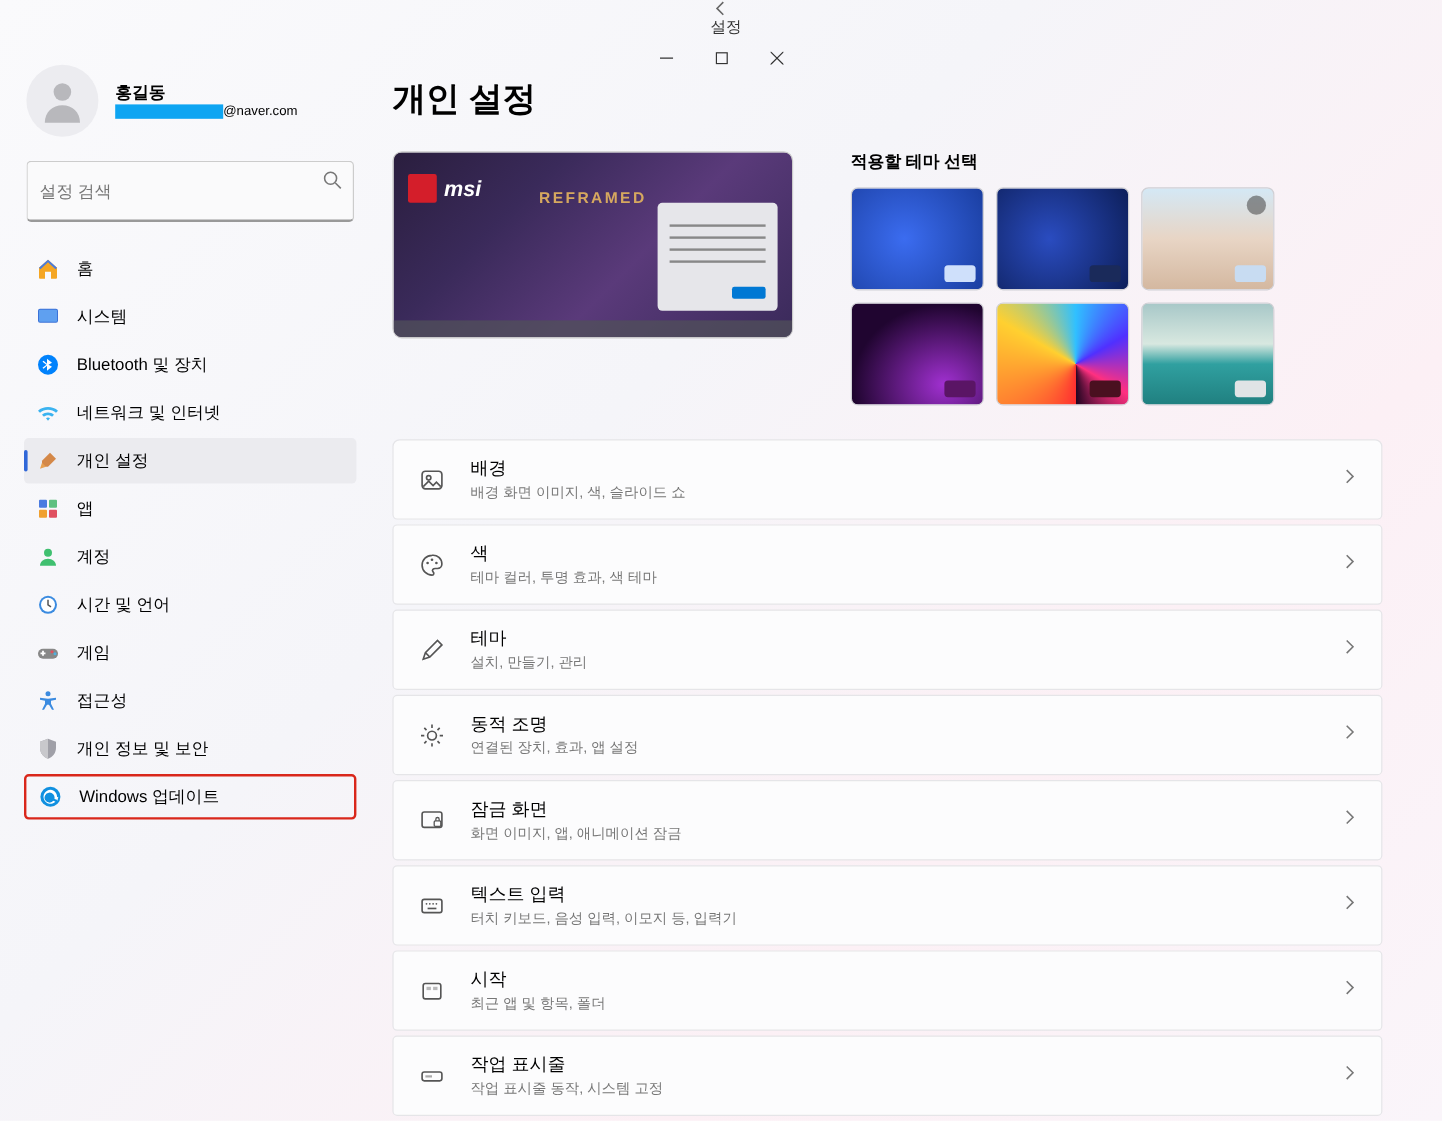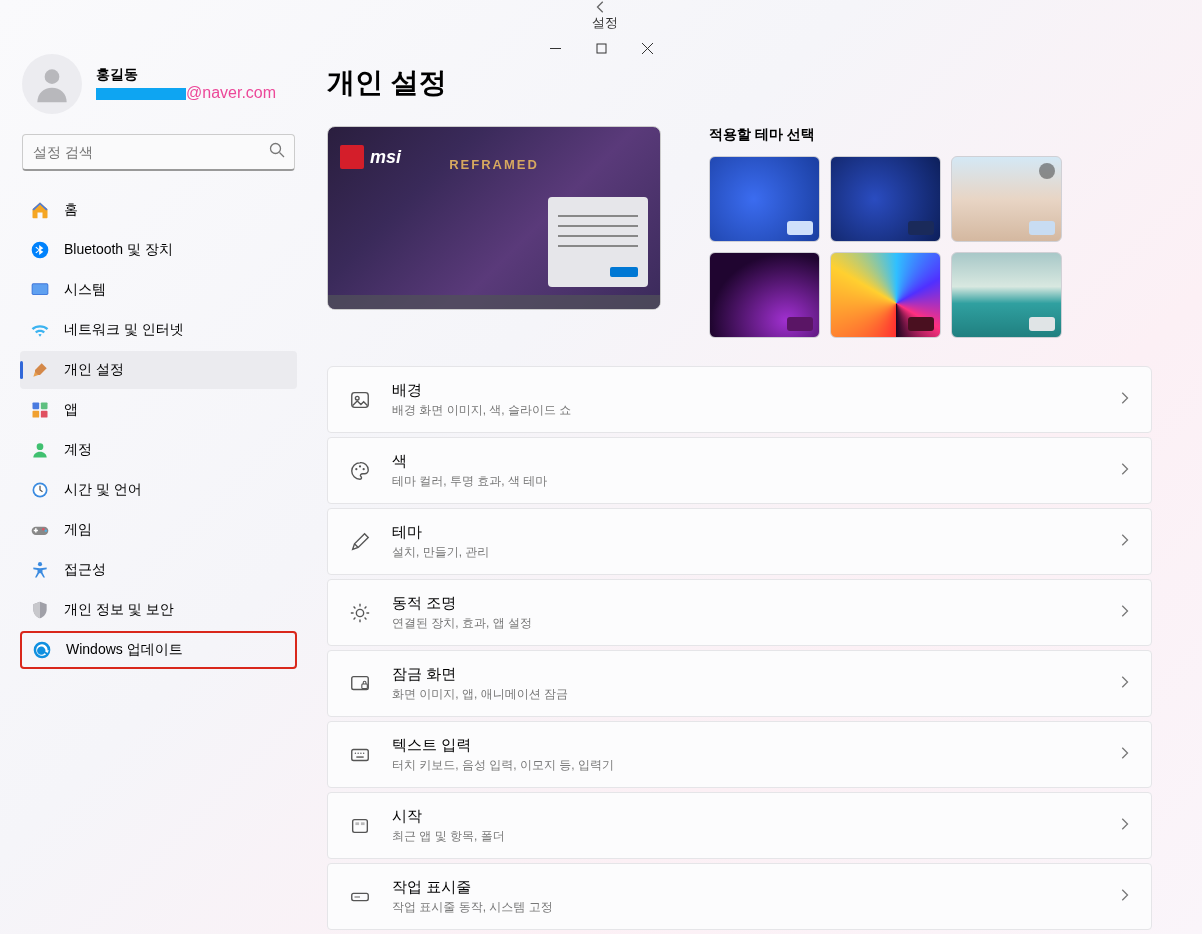--- a/index.html
+++ b/index.html
@@ -16,42 +16,42 @@
     
     .content { display: flex; height: calc(100% - 36px); }
     .sidebar { width: 305px; padding: 0 4px 0 16px; flex-shrink: 0; }
     .main { flex: 1; padding: 10px 50px 0 22px; overflow-y: auto; }
 
     
     .user-block { display: flex; align-items: center; padding: 18px 6px 20px 6px; }
     .avatar { width: 60px; height: 60px; border-radius: 50%; background: #ececf0; display: flex; align-items: center; justify-content: center; }
     .user-text { margin-left: 14px; }
     .user-name { font-size: 14px; font-weight: 600; }
-    .user-email { font-size: 16px; color: #ec4899; }
+    .user-email { font-size: 11px; color: #000000; }
     .email-redact { display: inline-block; background: #0ea5f2; height: 12px; width: 90px; vertical-align: middle; }
 
     
     .search-box { position: relative; margin: 0 6px 20px 6px; }
-    .search-input { width: 100%; height: 37px; border: 1px solid #ccc; border-bottom: 2px solid #999; border-radius: 4px; padding: 0 34px 0 10px; font-size: 14px; background: #fafafb; }
+    .search-input { width: 100%; height: 51px; border: 1px solid #ccc; border-bottom: 2px solid #999; border-radius: 4px; padding: 0 34px 0 10px; font-size: 14px; background: #fafafb; }
     .search-icon { position: absolute; right: 10px; top: 8px; color: #777; }
 
     
     .nav { list-style: none; }
     .nav-item { display: flex; align-items: center; height: 38px; padding: 0 10px; border-radius: 4px; margin: 2px 4px; font-size: 14px; cursor: pointer; position: relative; }
     .nav-item.active { background: #ebebef; }
     .nav-item.active::before { content: ""; position: absolute; left: 0; top: 10px; bottom: 10px; width: 3px; background: #3067d8; border-radius: 2px; }
     .nav-icon { width: 20px; height: 20px; margin-right: 14px; display: flex; align-items: center; justify-content: center; }
     .nav-item.highlighted { border: 2px solid #d9271b; }
 
     
     .page-title { font-size: 28px; font-weight: 600; margin: 18px 0 24px 0; }
 
     
     .theme-area { display: flex; gap: 48px; margin-bottom: 28px; }
-    .desktop-preview { width: 334px; height: 184px; background: linear-gradient(135deg, #2a1e3e 0%, #3a2a5a 30%, #5a3a7a 60%, #3a2a5a 100%); border-radius: 8px; position: relative; overflow: hidden; border: 1px solid #ccc; }
+    .desktop-preview { width: 334px; height: 156px; background: linear-gradient(135deg, #2a1e3e 0%, #3a2a5a 30%, #5a3a7a 60%, #3a2a5a 100%); border-radius: 8px; position: relative; overflow: hidden; border: 1px solid #ccc; }
     .preview-logo { position: absolute; top: 18px; left: 12px; display: flex; align-items: center; gap: 6px; }
     .msi-shield { width: 24px; height: 24px; background: #d41e2a; border-radius: 2px; }
     .msi-text { color: #fff; font-size: 18px; font-weight: 700; font-style: italic; }
     .reframed-text { position: absolute; top: 30px; left: 50%; transform: translateX(-50%); color: #d6a85f; font-size: 13px; font-weight: 700; letter-spacing: 2px; }
     .preview-mockwin { position: absolute; right: 12px; bottom: 22px; width: 100px; height: 90px; background: #e6e6ea; border-radius: 4px; padding: 10px; }
     .mockwin-line { height: 2px; background: #888; margin: 8px 0; }
     .mockwin-btn { position: absolute; right: 10px; bottom: 10px; width: 28px; height: 10px; background: #0078d4; border-radius: 2px; }
     .preview-taskbar { position: absolute; bottom: 0; left: 0; right: 0; height: 14px; background: rgba(80,80,90,0.75); }
 
     .theme-select-col { flex: 1; }
@@ -145,34 +145,34 @@
             <svg width="20" height="20" viewBox="0 0 24 24">
               <path fill="#f5a623" d="M3 11l9-8 9 8v10a1 1 0 01-1 1h-5v-7H9v7H4a1 1 0 01-1-1z"></path>
               <path fill="#4a7bdc" d="M3 11l9-8 9 8-1.5 1.5L12 5.5 4.5 12.5z"></path>
             </svg>
           </span>
         <span>홈</span>
       </li>
       <li class="nav-item">
         <span class="nav-icon">
             <svg width="20" height="20" viewBox="0 0 24 24">
+              <rect x="2" y="4" width="20" height="14" rx="2" fill="#3b72d8"></rect>
+              <rect x="3" y="5" width="18" height="12" rx="1" fill="#5fa0f0"></rect>
+            </svg>
+          </span>
+        <span>시스템</span>
+      </li>
+      <li class="nav-item">
+        <span class="nav-icon">
+            <svg width="20" height="20" viewBox="0 0 24 24">
               <circle cx="12" cy="12" r="10" fill="#0082fc"></circle>
               <path fill="#fff" d="M11 6v5L7.5 8 6.5 9l4 3-4 3 1 1L11 13v5l5-4-3.5-2 3.5-2-5-4z"></path>
             </svg>
           </span>
         <span>Bluetooth 및 장치</span>
-      </li>
-      <li class="nav-item">
-        <span class="nav-icon">
-            <svg width="20" height="20" viewBox="0 0 24 24">
-              <rect x="2" y="4" width="20" height="14" rx="2" fill="#3b72d8"></rect>
-              <rect x="3" y="5" width="18" height="12" rx="1" fill="#5fa0f0"></rect>
-            </svg>
-          </span>
-        <span>시스템</span>
       </li>
       <li class="nav-item">
         <span class="nav-icon">
             <svg width="20" height="20" viewBox="0 0 24 24">
               <path fill="#3bb3f0" d="M12 20l-2-2.5c1-1 3-1 4 0zM6 14c3-3 9-3 12 0l-2 2c-2-2-6-2-8 0zM2 10c5-5 15-5 20 0l-2 2c-4-4-12-4-16 0z"></path>
             </svg>
           </span>
         <span>네트워크 및 인터넷</span>
       </li>
       <li class="nav-item active">

